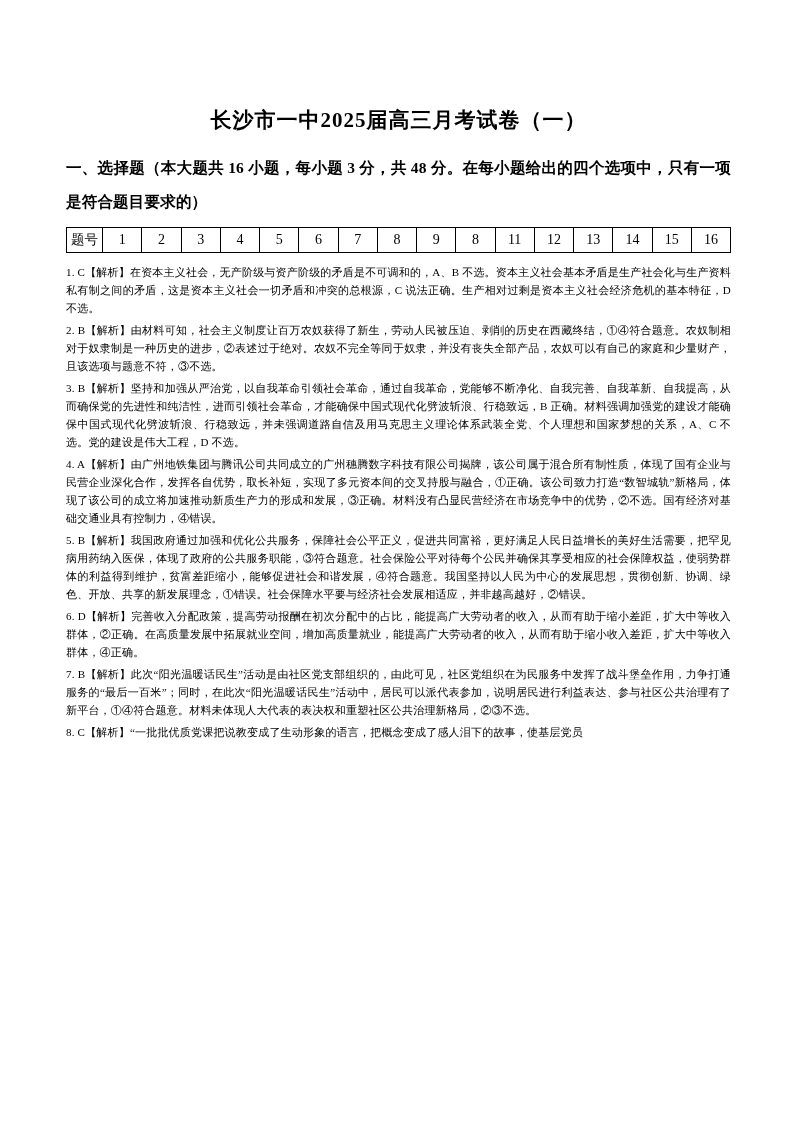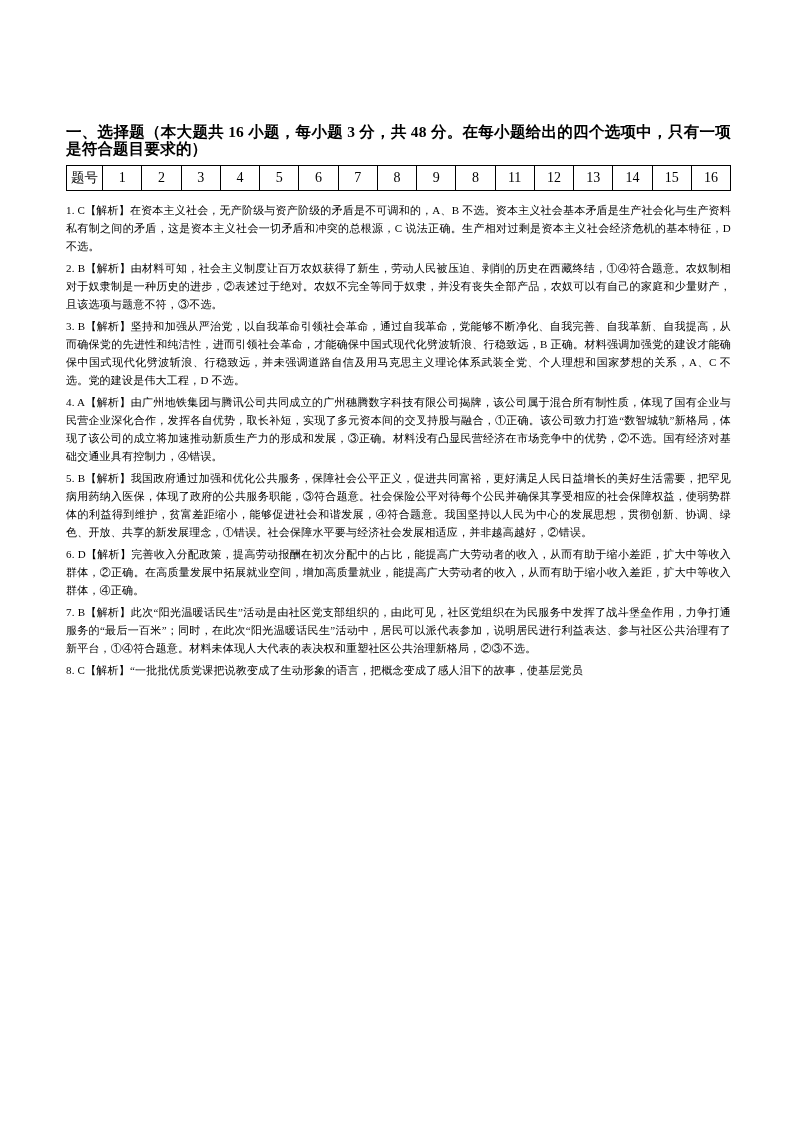--- a/index.html
+++ b/index.html
@@ -29,21 +29,21 @@
     font-weight: 700;
     text-align: center;
     letter-spacing: 2px;
     margin-top: 12px;
     line-height: 26px;
   }
   .section-heading {
     margin-top: 17px;
     font-size: 15.5px;
     font-weight: 700;
-    line-height: 17px;
+    line-height: 34px;
     text-align: justify;
     letter-spacing: 0.2px;
   }
   table.answer-table {
     width: 100%;
     border-collapse: collapse;
     table-layout: fixed;
     margin-top: 8px;
   }
   .answer-table td {
@@ -62,20 +62,21 @@
     text-align: justify;
     letter-spacing: 0.2px;
     margin-bottom: 4px;
   }
 </style>
 </head>
 <body>
 
 <div class="page">
 
+  <h1 class="title">长沙市一中2025届高三月考试卷（一）</h1>
 
   <p class="section-heading">一、选择题（本大题共 16 小题，每小题 3 分，共 48 分。在每小题给出的四个选项中，只有一项是符合题目要求的）</p>
 
   <table class="answer-table">
     <tbody>
       <tr>
         <td class="label-cell">题号</td>
         <td>1</td>
         <td>2</td>
         <td>3</td>

